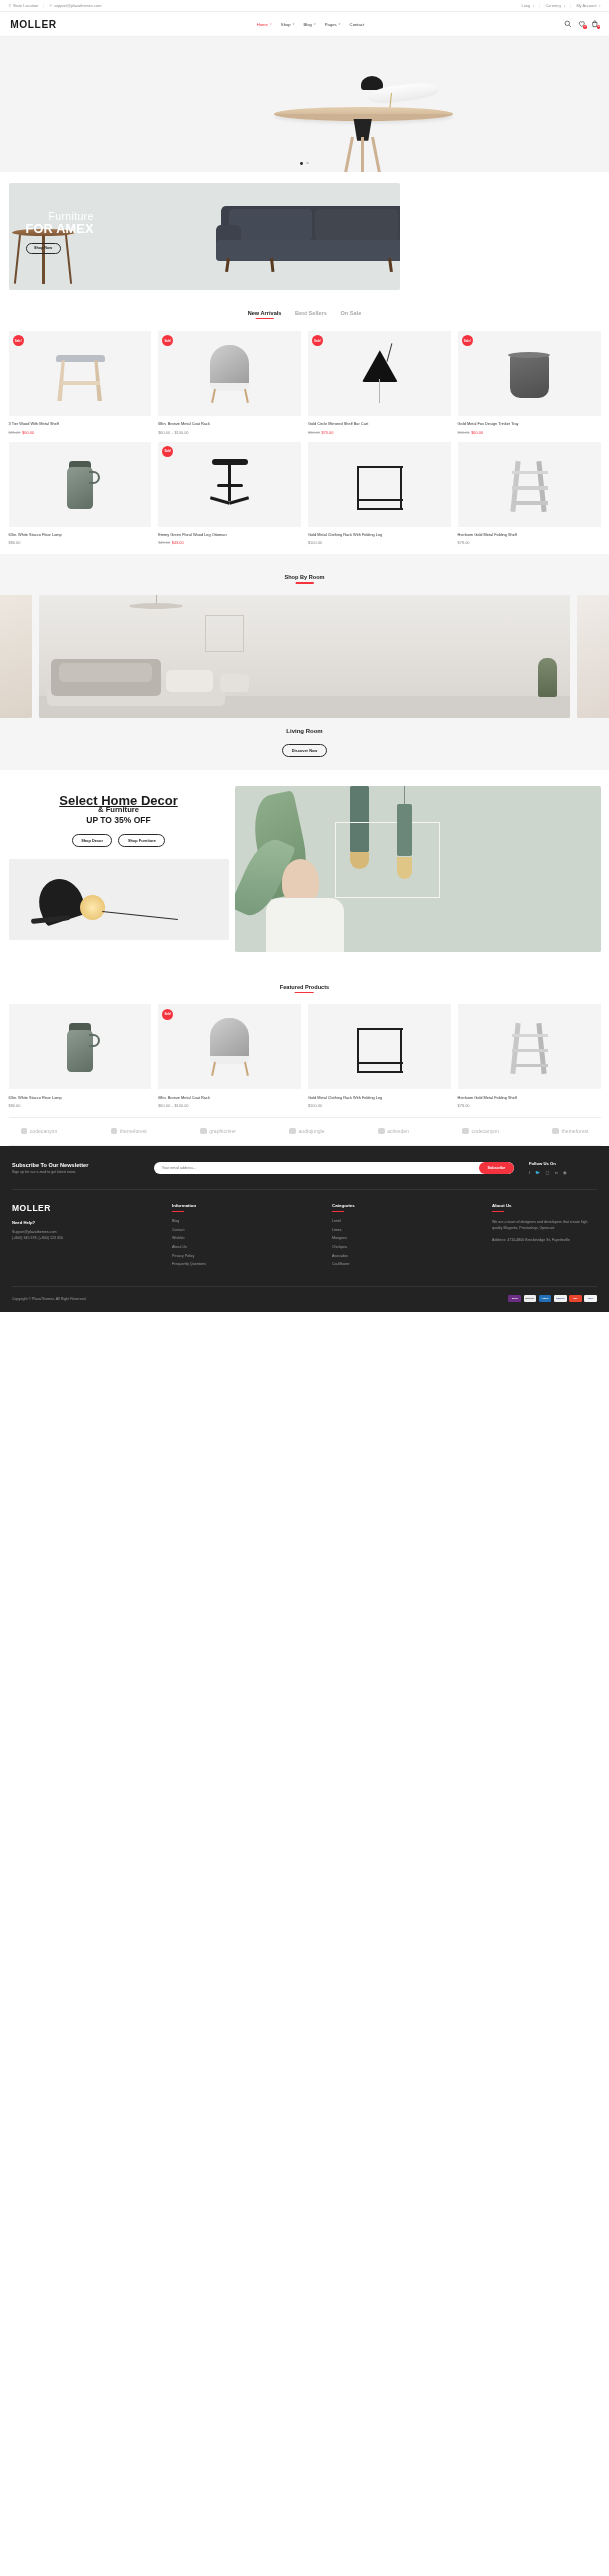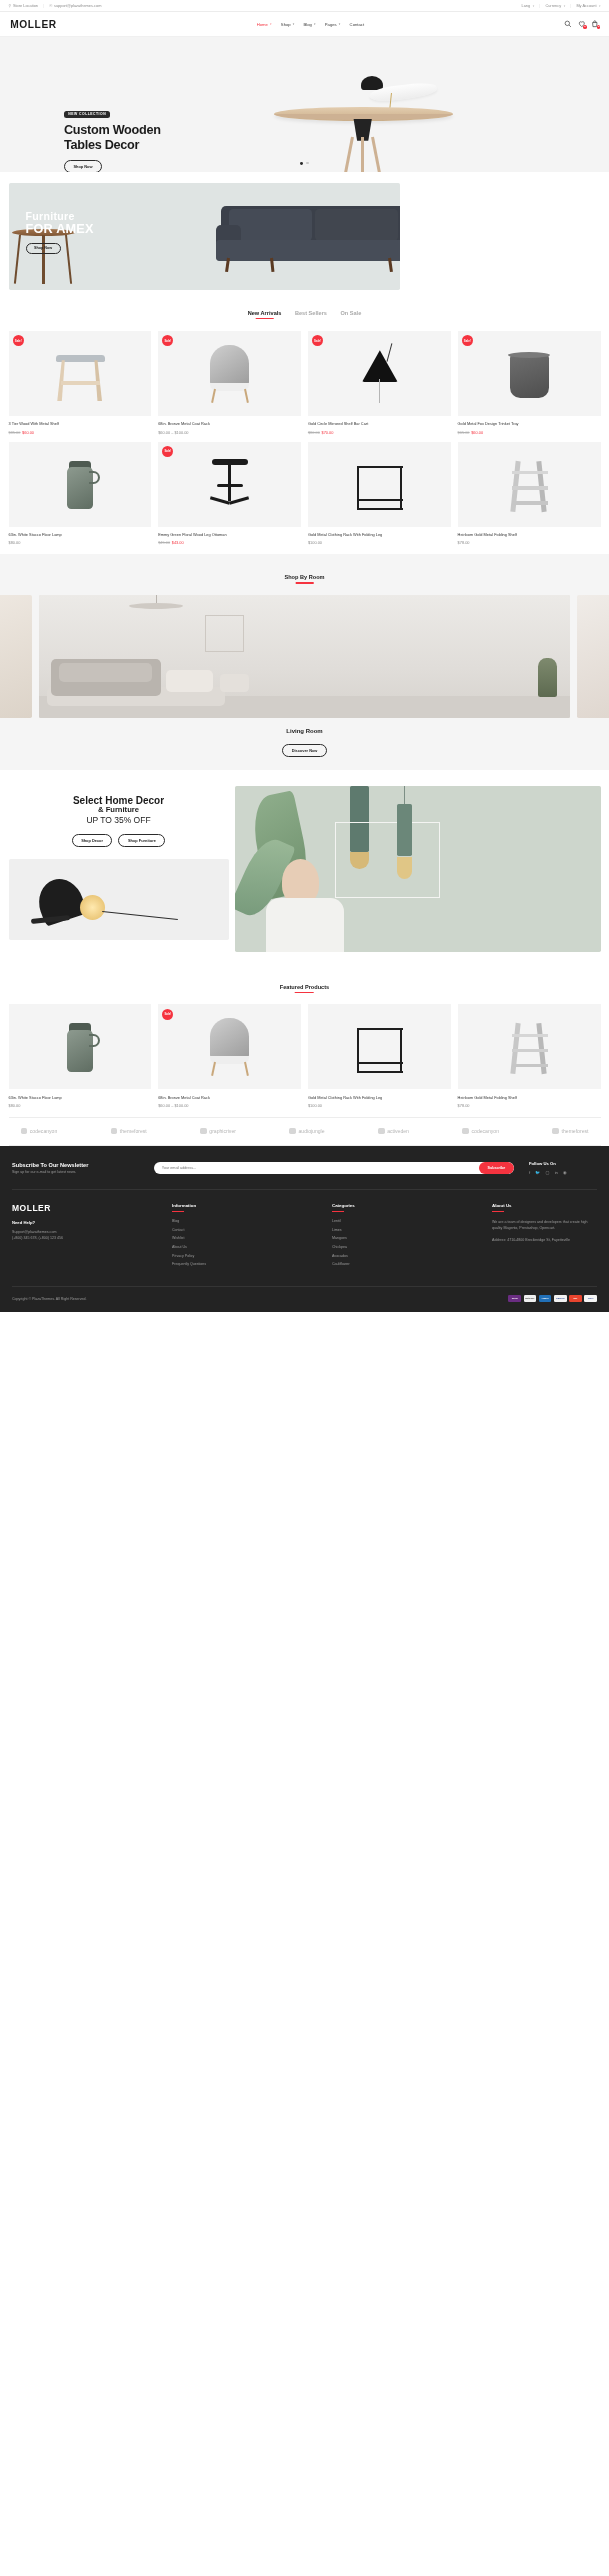--- a/index.html
+++ b/index.html
@@ -124,21 +124,21 @@
   .promos { display: flex; gap: 6.8px; padding: 10.2px 8.5px 6.8px; background: #fff; }
   .promo-a {
     position: relative; flex: 0 0 391px; height: 107px;
     background: #dfe4e3; border-radius: 1.7px; overflow: hidden;
   }
   .promo-b {
     position: relative; flex: 1; height: 107px;
     background: #e8e8e6; border-radius: 1.7px; overflow: hidden;
   }
   .promo-a-text { position: absolute; left: 17px; top: 27px; z-index: 3; }
-  .pa-l1 { font-size: 10.6px; color: #fff; font-weight: 700; letter-spacing: 0.3px; line-height: 12px; }
+  .pa-l1 { font-size: 10.6px; color: #fff; font-weight: 400; letter-spacing: 0.3px; line-height: 12px; text-align: right; }
   .pa-l2 { font-size: 12.7px; color: #fff; font-weight: 800; letter-spacing: 0.2px; line-height: 14.4px; }
   .btn-dark-outline {
     display: inline-block; margin-top: 6.8px;
     border: 0.8px solid #2a2a2a; border-radius: 17px;
     padding: 2.5px 7.6px; font-size: 3.7px; font-weight: 700; color: #1d1d1d;
   }
   
   .sofa { position: absolute; right: -8.5px; bottom: 10.2px; width: 228px; height: 73px; }
   .sofa-back {
     position: absolute; left: 41px; top: 0; width: 188px; height: 37px;
@@ -293,23 +293,23 @@
   .room-label h3 { font-size: 6px; font-weight: 700; color: #1b1b1b; margin-bottom: 6px; }
   .btn-room {
     display: inline-block; border: 0.8px solid #2b2b2b; border-radius: 17px;
     padding: 3px 8.5px; font-size: 3.9px; font-weight: 600; color: #1d1d1d; background: transparent;
   }
 
   
   .decor { display: flex; gap: 6.8px; padding: 15.2px 8.5px 12px; background: #fff; align-items: flex-start; }
   .decor-left { flex: 0 0 220px; }
   .decor-copy { text-align: center; padding-top: 10.2px; }
-  .dc-l1 { font-size: 10px; font-weight: 700; color: #1b1b1b; line-height: 9.3px; }
+  .dc-l1 { font-size: 13px; font-weight: 700; color: #1b1b1b; line-height: 9.3px; text-decoration: underline; }
   .dc-l2 { font-size: 7.6px; font-weight: 700; color: #1b1b1b; line-height: 9.3px; }
-  .dc-l3 { font-size: 8.5px; font-weight: 400; color: #1b1b1b; line-height: 11px; margin-top: 0.8px; }
+  .dc-l3 { font-size: 8.5px; font-weight: 700; color: #1b1b1b; line-height: 11px; margin-top: 0.8px; }
   .dc-btns { display: flex; gap: 6px; justify-content: center; margin-top: 7.6px; }
   .decor-img {
     margin-top: 12px; height: 81px; background: #efefef; border-radius: 1.7px;
     position: relative; overflow: hidden;
   }
   .dl-shade { position: absolute; left: 29px; top: 20.3px; width: 44px; height: 42px; background: #1d1d1d; border-radius: 50% 50% 8% 8% / 62% 62% 38% 38%; transform: rotate(-18deg); }
   .dl-glow { position: absolute; left: 71px; top: 36px; width: 25.4px; height: 25.4px; border-radius: 50%; background: radial-gradient(circle,#ffe9b0,#e2b861); }
   .dl-cord { position: absolute; left: 93px; top: 56px; width: 76px; height: 1.2px; background: #2b2b2b; transform: rotate(6deg); }
   .dl-base { position: absolute; left: 22px; top: 58px; width: 39px; height: 5.1px; background: #262626; border-radius: 2.5px; transform: rotate(-6deg); }
   .decor-right { flex: 1; height: 166px; background: #cdd6cc; border-radius: 1.7px; position: relative; overflow: hidden; }
@@ -473,26 +473,20 @@
         <div class="lamp-shade"></div>
         <div class="lamp-arm"></div>
         <div class="lamp-stem"></div>
         <div class="table-top"></div>
         <div class="table-apron"></div>
         <div class="leg-blk"></div>
         <div class="leg l3"></div>
         <div class="leg l1"></div>
         <div class="leg l2"></div>
       </div>
-      <div class="hero-text">
-        <div class="tag-pill">NEW COLLECTION</div>
-        <div class="hero-h1">Custom Wooden</div>
-        <div class="hero-h1">Tables Decor</div>
-        <a class="btn-outline">Shop Now</a>
-      </div>
       <div class="hero-dots" id="herodots">
           <span class="hdot on"></span>
           <span class="hdot"></span>
         </div>
     </div>
   </div>
 
   <div class="promos">
     <div class="promo-a">
       <div class="sofa">

